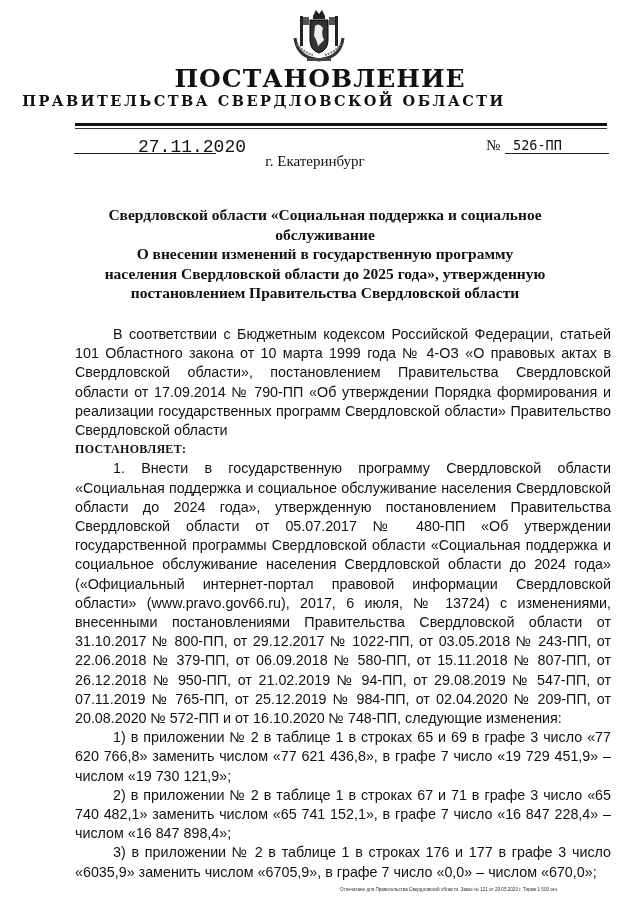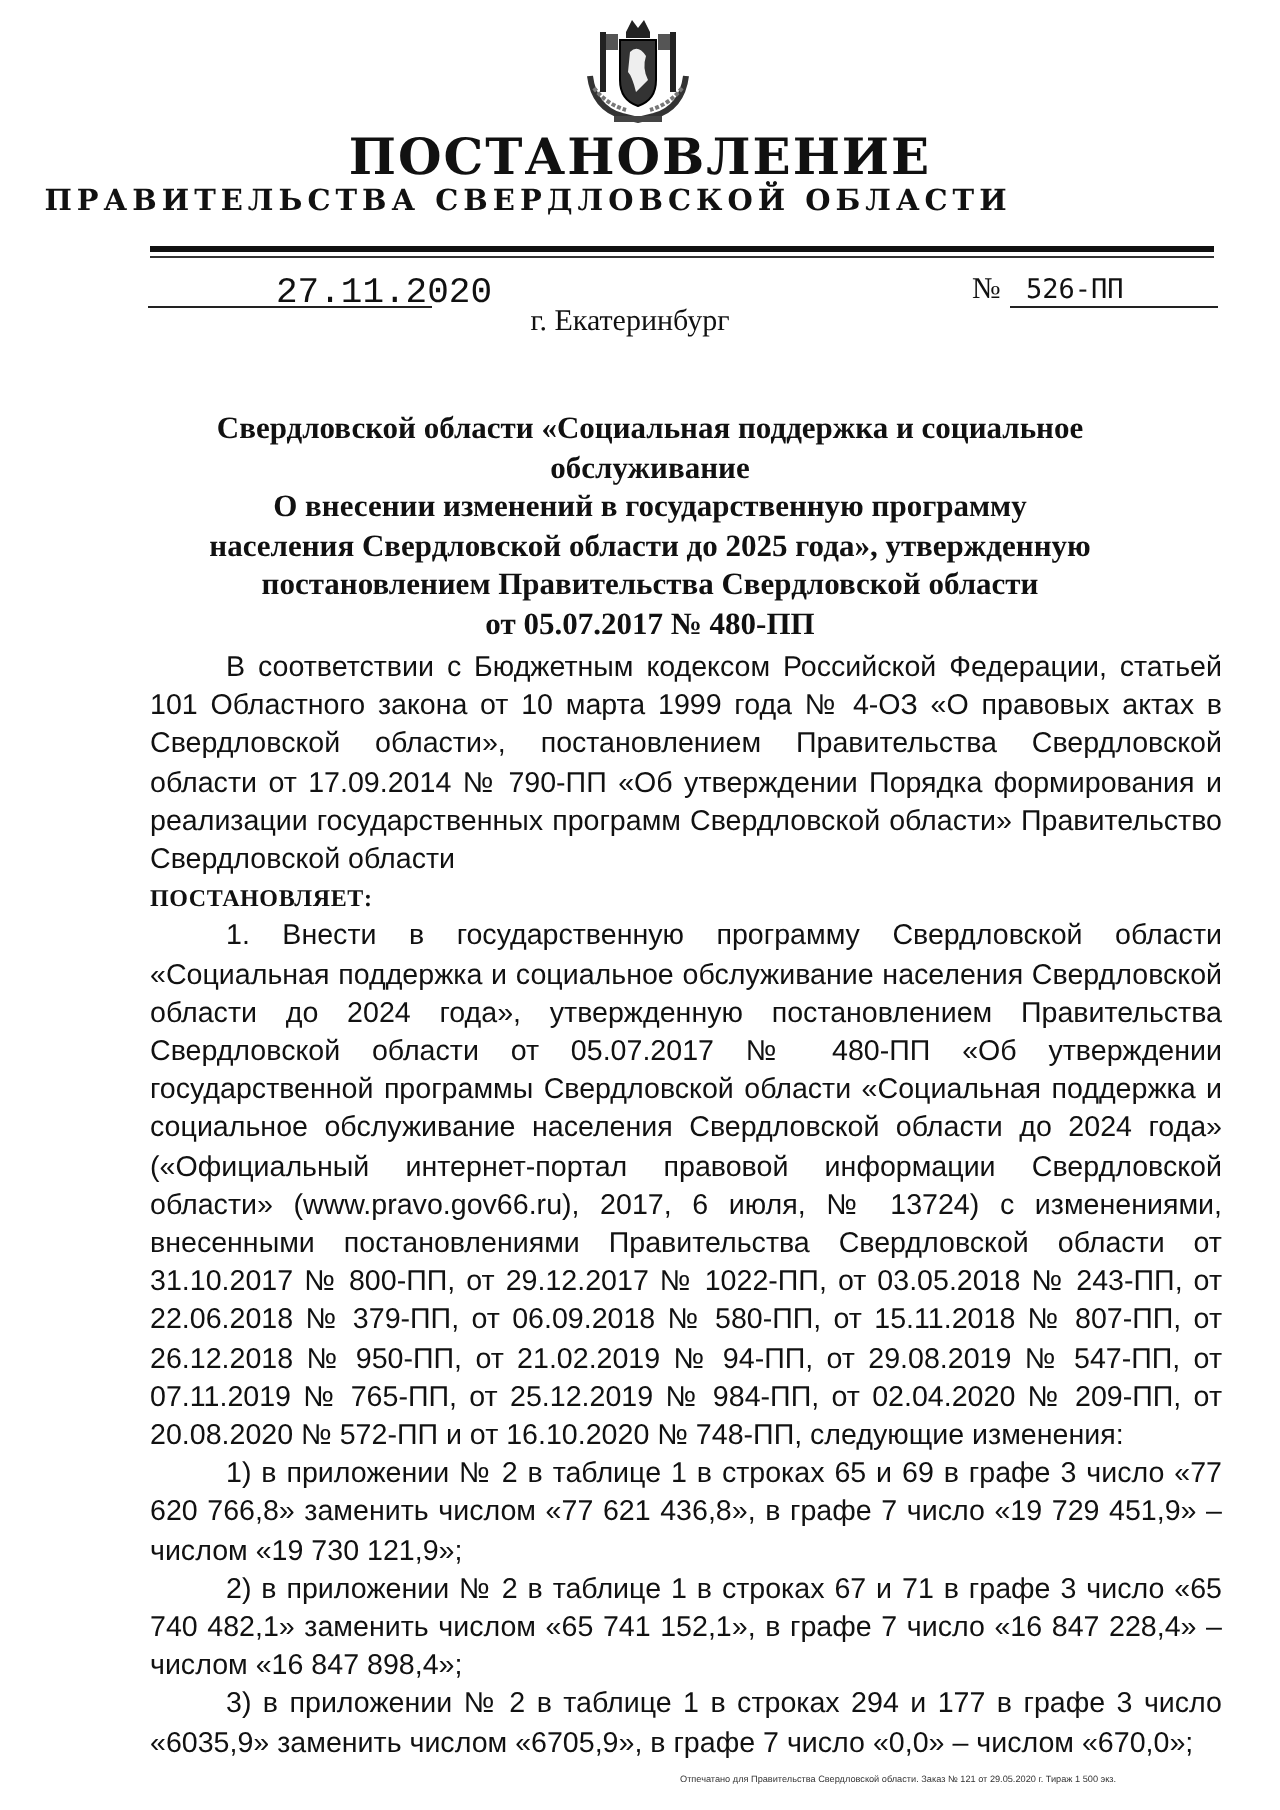--- a/index.html
+++ b/index.html
@@ -67,26 +67,25 @@
   <div class="num-val">526-ПП</div>
   <div class="num-line"></div>
 
   <div class="city">г. Екатеринбург</div>
 
   <div class="heading">
     <div>Свердловской области «Социальная поддержка и социальное обслуживание</div>
     <div>О внесении изменений в государственную программу</div>
     <div>населения Свердловской области до 2025 года», утвержденную</div>
     <div>постановлением Правительства Свердловской области</div>
-    <div>от 05.07.2017 № 480-ПП</div>
   </div>
 
   <div class="body">
     <p class="indent">В соответствии с Бюджетным кодексом Российской Федерации, статьей 101 Областного закона от 10 марта 1999 года № 4-ОЗ «О правовых актах в Свердловской области», постановлением Правительства Свердловской области от 17.09.2014 № 790-ПП «Об утверждении Порядка формирования и реализации государственных программ Свердловской области» Правительство Свердловской области</p>
     <p class="resolves">ПОСТАНОВЛЯЕТ:</p>
     <p class="indent">1. Внести в государственную программу Свердловской области «Социальная поддержка и социальное обслуживание населения Свердловской области до 2024 года», утвержденную постановлением Правительства Свердловской области от 05.07.2017 № 480-ПП «Об утверждении государственной программы Свердловской области «Социальная поддержка и социальное обслуживание населения Свердловской области до 2024 года» («Официальный интернет-портал правовой информации Свердловской области» (www.pravo.gov66.ru), 2017, 6 июля, № 13724) с изменениями, внесенными постановлениями Правительства Свердловской области от 31.10.2017 № 800-ПП, от 29.12.2017 № 1022-ПП, от 03.05.2018 № 243-ПП, от 22.06.2018 № 379-ПП, от 06.09.2018 № 580-ПП, от 15.11.2018 № 807-ПП, от 26.12.2018 № 950-ПП, от 21.02.2019 № 94-ПП, от 29.08.2019 № 547-ПП, от 07.11.2019 № 765-ПП, от 25.12.2019 № 984-ПП, от 02.04.2020 № 209-ПП, от 20.08.2020 № 572-ПП и от 16.10.2020 № 748-ПП, следующие изменения:</p>
     <p class="indent">1) в приложении № 2 в таблице 1 в строках 65 и 69 в графе 3 число «77 620 766,8» заменить числом «77 621 436,8», в графе 7 число «19 729 451,9» – числом «19 730 121,9»;</p>
     <p class="indent">2) в приложении № 2 в таблице 1 в строках 67 и 71 в графе 3 число «65 740 482,1» заменить числом «65 741 152,1», в графе 7 число «16 847 228,4» – числом «16 847 898,4»;</p>
-    <p class="indent">3) в приложении № 2 в таблице 1 в строках 294 и 177 в графе 3 число «6035,9» заменить числом «6705,9», в графе 7 число «0,0» – числом «670,0»;</p>
+    <p class="indent">3) в приложении № 2 в таблице 1 в строках 176 и 177 в графе 3 число «6035,9» заменить числом «6705,9», в графе 7 число «0,0» – числом «670,0»;</p>
   </div>
 
   <div class="footer">Отпечатано для Правительства Свердловской области. Заказ № 121 от 29.05.2020 г. Тираж 1 500 экз.</div>
 </div>
 
 </body></html>

